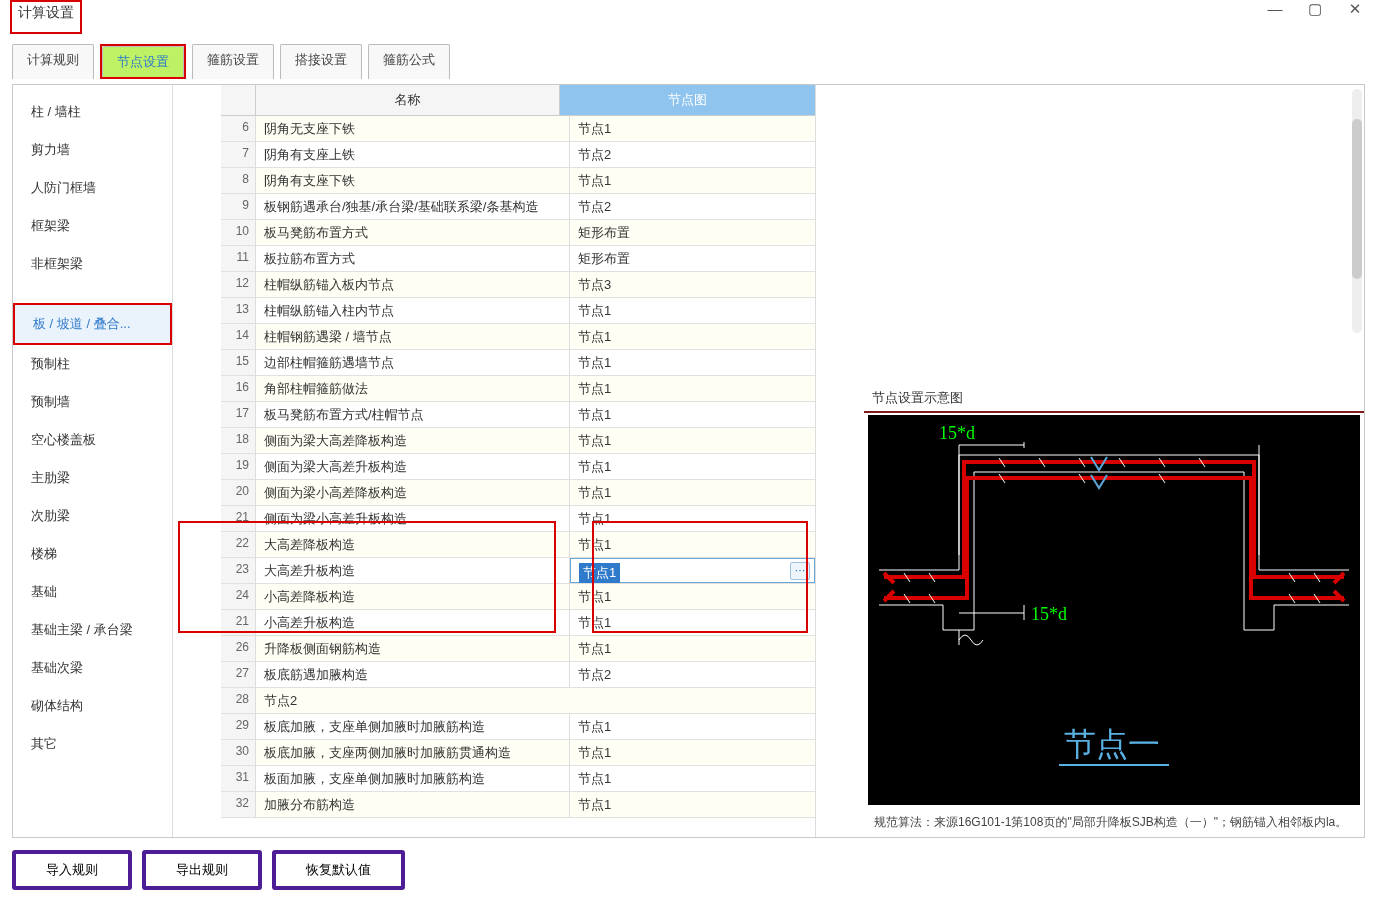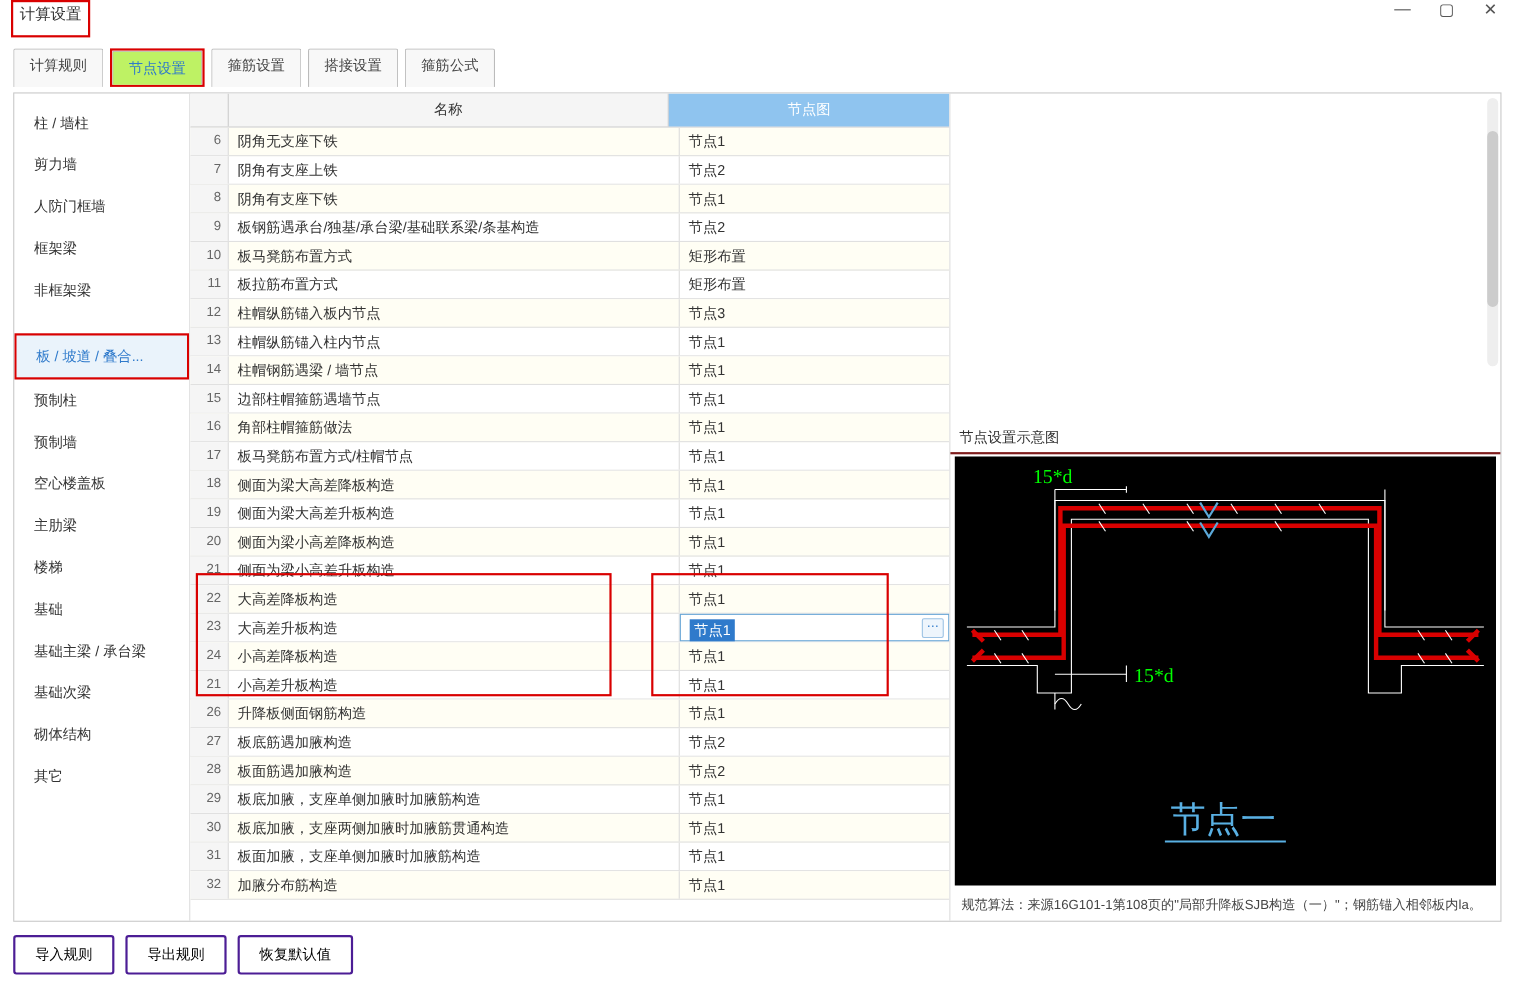--- a/index.html
+++ b/index.html
@@ -9,21 +9,21 @@
 .title-hl { border: 2px solid #d90000; padding: 2px 6px; font-size: 14px; color: #333; }
 .win-controls { margin-left: auto; display: flex; gap: 16px; color: #555; font-size: 15px; }
 .win-controls span { width: 24px; text-align: center; cursor: default; }
 
 .tabbar { display: flex; padding: 10px 12px 0 12px; gap: 6px; border-bottom: 1px solid transparent; }
 .tab { border: 1px solid #bbb; border-bottom: none; padding: 6px 14px; font-size: 13px; color: #444; background: #f8f8f8; border-radius: 2px 2px 0 0; cursor: pointer; }
 .tab.active { background: #bef264; color: #2f7acb; border-color: #bbb; position: relative; }
 .tab-hlbox { border: 2px solid #d90000; padding: 0; display: inline-block; }
 .tab-hlbox .tab { margin: 0; }
 
-.main { display: flex; border: 1px solid #c9c9c9; margin: 4px 12px 0 12px; height: 754px; }
+.main { display: flex; border: 1px solid #c9c9c9; margin: 4px 12px 0 12px; height: 754px; gap: 48px; }
 
 .sidebar { width: 160px; border-right: 1px solid #ddd; padding: 8px 0; overflow: hidden; }
 .sidebar-item { padding: 10px 18px; font-size: 13px; color: #333; cursor: pointer; white-space: nowrap; overflow: hidden; text-overflow: ellipsis; }
 .sidebar-item.hl { border: 2px solid #d90000; background: #eaf3fb; color: #2f7acb; margin-top: 20px; }
 
 .table-area { flex: 1; border-right: 1px solid #ddd; display: flex; flex-direction: column; overflow: hidden; }
 .thead { display: flex; background: #f5f5f5; border-bottom: 1px solid #ccc; flex-shrink: 0; justify-content: center; }
 .th-num { width: 35px; border-right: 1px solid #ccc; }
 .th-name { flex: 1; text-align: center; padding: 6px 0; border-right: 1px solid #ccc; font-size: 13px; }
 .th-node { width: 255px; text-align: center; padding: 6px 0; background: #8fc4ef; color: #fff; font-size: 13px; }
@@ -44,21 +44,21 @@
 .preview { width: 500px; display: flex; flex-direction: column; }
 .preview-spacer { height: 262px; }
 .preview-title { padding: 4px 8px; font-size: 13px; border-bottom: 2px solid #7f1d1d; margin-top: 47px; }
 .diagram { background: #000; margin: 2px 4px; height: 390px; position: relative; }
 .diag-caption { padding: 6px 10px; font-size: 12px; color: #444; line-height: 1.5; }
 
 .scrollbar-fake { position: absolute; right: 2px; top: 4px; width: 10px; height: 244px; background: #eee; border-radius: 5px; }
 .scrollbar-thumb { width: 10px; height: 160px; background: #ccc; border-radius: 5px; margin-top: 30px; }
 
 .footer { padding: 12px 12px 0 12px; display: flex; gap: 10px; }
-.btn { border: 2px solid #4c1d95; padding: 7px 18px; font-size: 13px; background: #fff; border-radius: 3px; cursor: pointer; }
+.btn { border: 4px solid #4c1d95; padding: 7px 30px; font-size: 13px; background: #fff; border-radius: 3px; cursor: pointer; }
 
 
 .diagram svg { width: 100%; height: 100%; }
 .redline { stroke: #d90000; stroke-width: 4; fill: none; }
 .whiteline { stroke: #fff; stroke-width: 1; fill: none; }
 .dim-text { fill: #0f0; font-size: 18px; font-family: serif; }
 .node-label { fill: #59b0e3; font-size: 32px; font-family: "SimSun", serif; }
 .node-underline { stroke: #59b0e3; stroke-width: 2; }
 .bluemark { stroke: #5ba8d8; stroke-width: 2; fill: none; }
 </style>
@@ -90,20 +90,21 @@
       <div class="sidebar-item">柱 / 墙柱</div>
       <div class="sidebar-item">剪力墙</div>
       <div class="sidebar-item">人防门框墙</div>
       <div class="sidebar-item">框架梁</div>
       <div class="sidebar-item">非框架梁</div>
       <div class="sidebar-item hl">板 / 坡道 / 叠合...</div>
       <div class="sidebar-item">预制柱</div>
       <div class="sidebar-item">预制墙</div>
       <div class="sidebar-item">空心楼盖板</div>
       <div class="sidebar-item">主肋梁</div>
+      <div class="sidebar-item">次肋梁</div>
       <div class="sidebar-item">楼梯</div>
       <div class="sidebar-item">基础</div>
       <div class="sidebar-item">基础主梁 / 承台梁</div>
       <div class="sidebar-item">基础次梁</div>
       <div class="sidebar-item">砌体结构</div>
       <div class="sidebar-item">其它</div>
     </div>
 
   <div class="table-area">
     <div class="thead">
@@ -217,21 +218,20 @@
           <div class="cell-name">升降板侧面钢筋构造</div>
           <div class="cell-node">节点1</div>
         </div>
         <div class="trow">
           <div class="cell-num">27</div>
           <div class="cell-name">板底筋遇加腋构造</div>
           <div class="cell-node">节点2</div>
         </div>
         <div class="trow">
           <div class="cell-num">28</div>
-          <div class="cell-name">板面筋遇加腋构造</div>
           <div class="cell-node">节点2</div>
         </div>
         <div class="trow">
           <div class="cell-num">29</div>
           <div class="cell-name">板底加腋，支座单侧加腋时加腋筋构造</div>
           <div class="cell-node">节点1</div>
         </div>
         <div class="trow">
           <div class="cell-num">30</div>
           <div class="cell-name">板底加腋，支座两侧加腋时加腋筋贯通构造</div>

